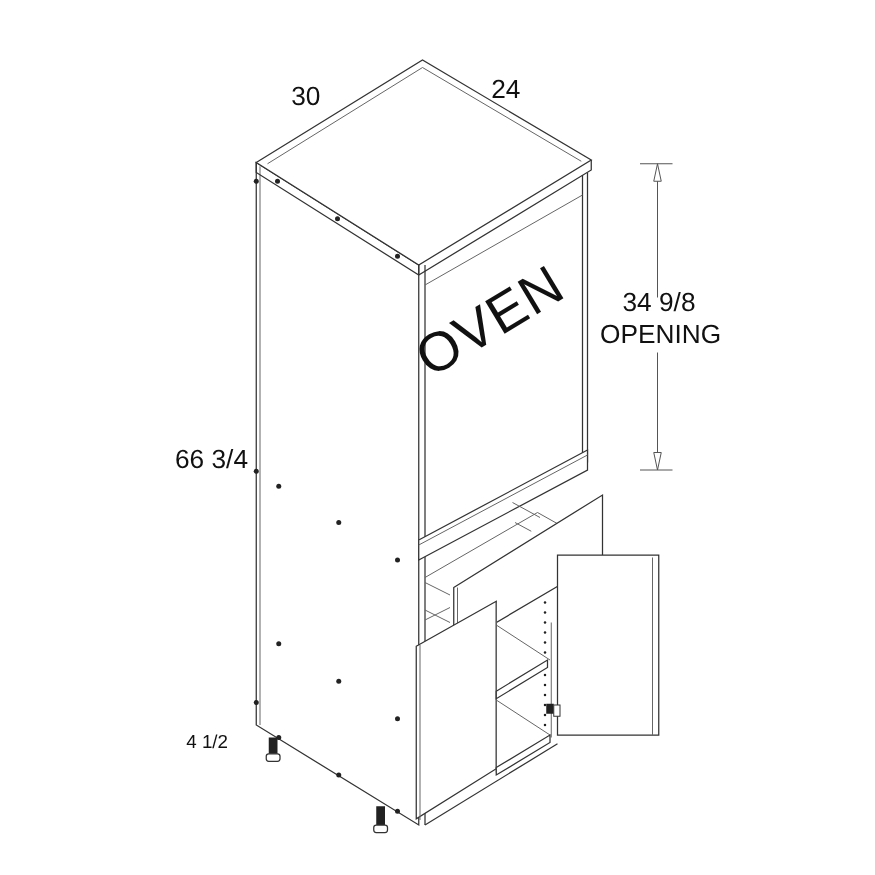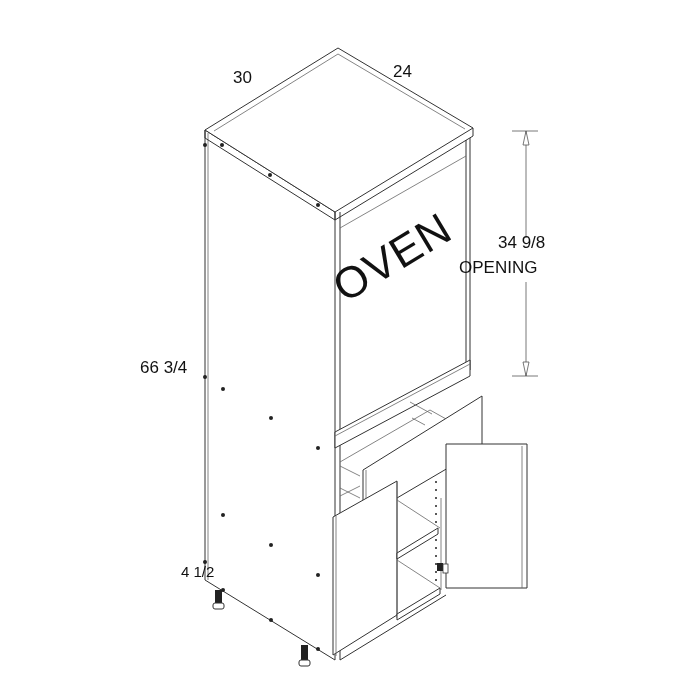--- a/index.html
+++ b/index.html
@@ -2,21 +2,21 @@
 <html><head>
   <meta charset="utf-8">
   <style>
     html, body { margin: 0; padding: 0; background: #ffffff; }
     #canvas { position: relative; width: 700px; height: 700px; overflow: hidden; background: #ffffff; }
     svg { position: absolute; left: 0; top: 0; }
     .ln { fill: none; stroke: #333; stroke-width: 1; }
     .lt { fill: none; stroke: #666; stroke-width: 0.8; }
     .face { fill: #ffffff; stroke: #333; stroke-width: 1; }
     .dim { fill: none; stroke: #555; stroke-width: 0.8; }
-    .lbl { position: absolute; font-family: "Liberation Sans", sans-serif; color: #111; font-size: 17px; line-height: 19px; white-space: nowrap; }
+    .lbl { position: absolute; font-family: "Liberation Sans", sans-serif; color: #111; font-size: 21px; line-height: 19px; white-space: nowrap; }
     .oven { position: absolute; font-family: "Liberation Sans", sans-serif; font-size: 44px; color: #111; left: 350px; top: 262px; transform: rotate(-31deg); transform-origin: left bottom; letter-spacing: 1px; }
     .dot { fill: #222; }
   </style>
 </head>
 <body>
 
 <div id="canvas">
   <svg width="700" height="700" viewBox="0 0 700 700">
 
     <g>
@@ -128,17 +128,17 @@
       <line class="dim" x1="526" y1="131" x2="526" y2="238"></line>
       <line class="dim" x1="526" y1="282" x2="526" y2="376"></line>
       <polygon points="526,131 523,145 529,145" fill="#fff" stroke="#555" stroke-width="0.8"></polygon>
       <polygon points="526,376 523,362 529,362" fill="#fff" stroke="#555" stroke-width="0.8"></polygon>
     </g>
   </svg>
 
   <div class="lbl" style="left:233px;top:68px;">30</div>
   <div class="lbl" style="left:393px;top:62px;">24</div>
   <div class="lbl" style="left:140px;top:358px;text-align:right;">66 3/4</div>
-  <div class="lbl" style="left:149px;top:562px;font-size:15px;margin-left:32px;">4 1/2</div>
+  <div class="lbl" style="left:149px;top:584px;font-size:15px;">4 1/2</div>
   <div class="lbl" style="left:498px;top:233px;">34 9/8</div>
-  <div class="lbl" style="left:459px;top:258px;text-align:center;">OPENING</div>
+  <div class="lbl" style="left:480px;top:258px;text-align:center;">OPENING</div>
   <div class="oven">OVEN</div>
 </div>
 
 </body></html>

